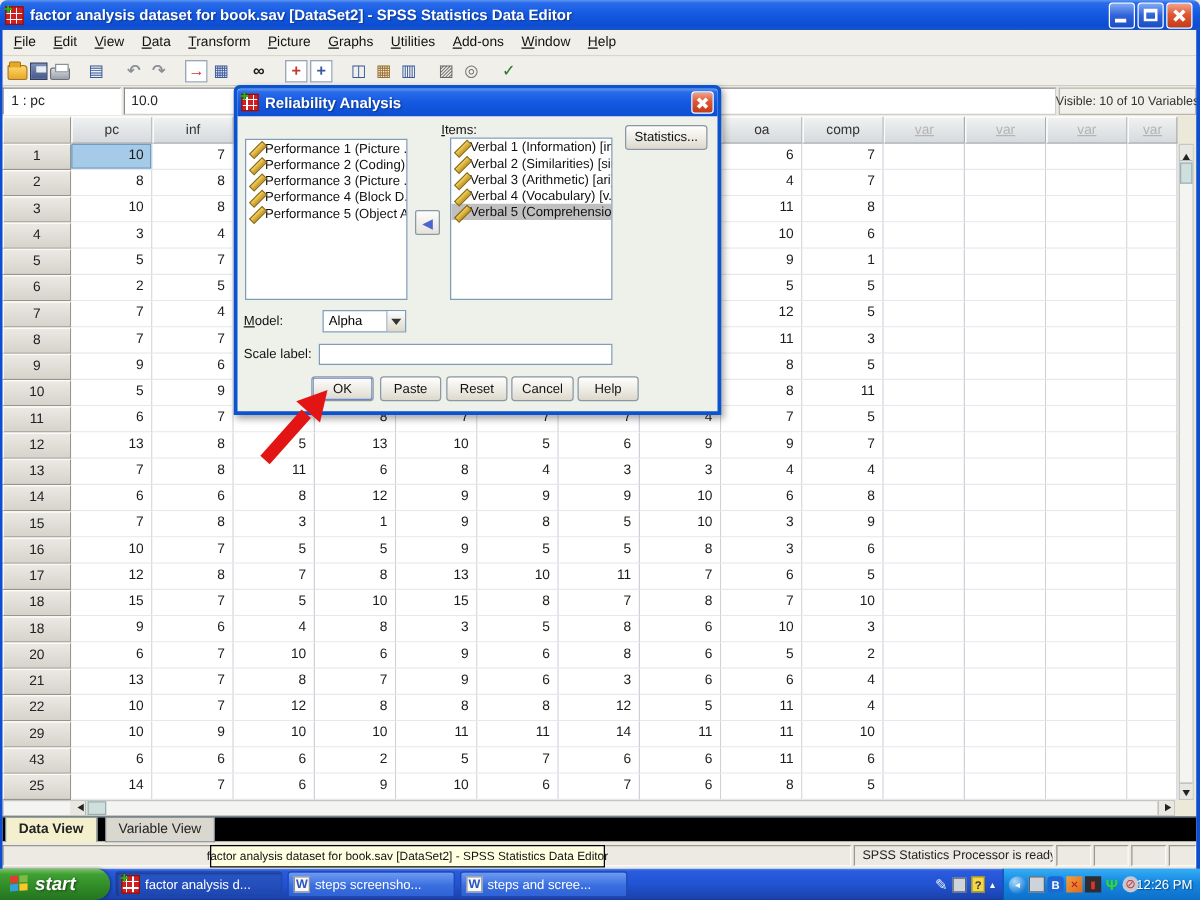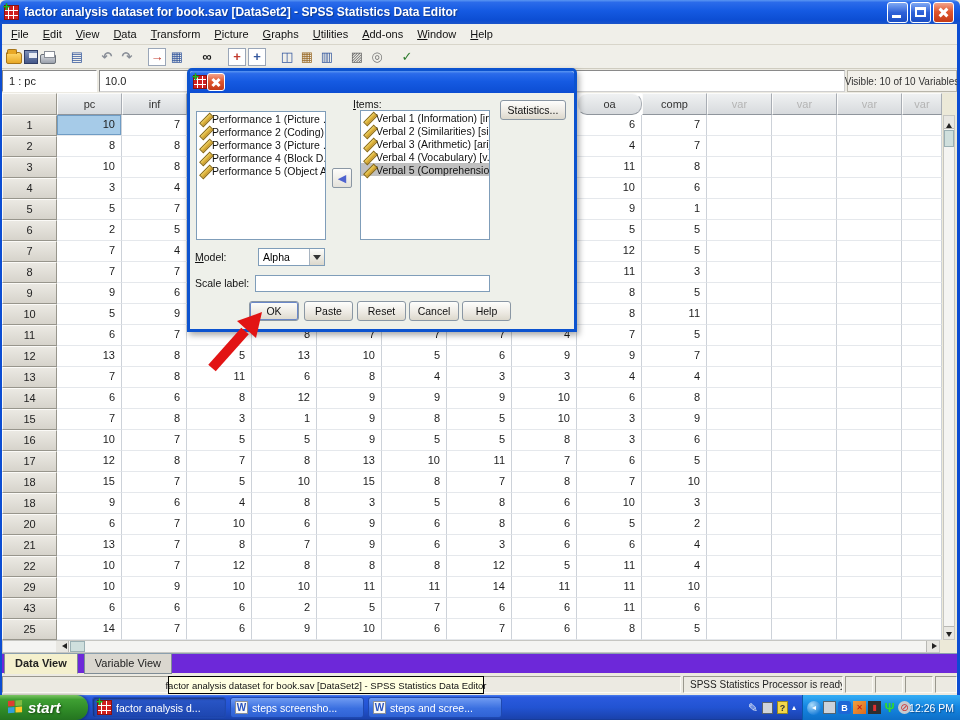--- a/index.html
+++ b/index.html
@@ -55,21 +55,21 @@
   .visible-box{position:absolute;left:845px;top:1px;width:110px;height:22px;background:#f2f0ea;
     border:1px solid #b8b5aa;font-size:10px;color:#333;display:flex;align-items:center;justify-content:center;white-space:nowrap;}
 
   
   .grid{position:absolute;left:2px;top:93px;width:938px;background:#fff;}
   .grow{display:flex;height:21px;}
   .grow.hdr{height:22px;}
   .gc{flex:none;font-size:11px;line-height:19px;overflow:hidden;white-space:nowrap;}
   .gc.colhdr{background:linear-gradient(180deg,#eff1f2,#d7dadd);border:1px solid;border-color:#fbfbfa #a8adb4 #8f959c #fbfbfa;
     text-align:center;color:#333;line-height:20px;}
-  .gc.colhdr.varh{color:#b4b4b4;}
+  .gc.colhdr.varh{color:#b4b4b4;text-decoration:underline;}
   .gc.rowhdr{background:linear-gradient(180deg,#ebe9e3,#d6d3cb);border:1px solid;border-color:#fbfaf7 #97958c #97958c #fbfaf7;
     text-align:center;color:#222;}
   .gc.cell{border-right:1px solid #cdd2d9;border-bottom:1px solid #e5e8ec;text-align:right;padding-right:6px;color:#1c1c1c;background:#fff;}
   .gc.cell.sel{background:#a6cbe8;box-shadow:inset 0 0 0 1px #6f9cc4;}
   .gc.corner{background:linear-gradient(180deg,#ebe9e3,#d6d3cb);border:1px solid;border-color:#fbfaf7 #97958c #97958c #fbfaf7;}
 
   
   .vscroll{position:absolute;left:943px;top:115px;width:12px;height:525px;background:#f4f4f2;border:1px solid #c6c6c2;}
   .vscroll .up{position:absolute;top:0;left:0;width:10px;height:13px;background:#e8e7e2;border-bottom:1px solid #b8b8b4;}
   .vscroll .up::before{content:"";position:absolute;left:2px;top:4px;border:3px solid transparent;border-bottom:5px solid #222;}
@@ -77,21 +77,21 @@
   .vscroll .dn::before{content:"";position:absolute;left:2px;top:5px;border:3px solid transparent;border-top:5px solid #222;}
   .vthumb{position:absolute;left:0;top:14px;width:10px;height:17px;background:#cfdfdd;border:1px solid #9ab0b4;}
   .hscroll{position:absolute;left:2px;top:640px;width:938px;height:13px;background:#f4f4f2;border:1px solid #c6c6c2;}
   .hscroll .lf{position:absolute;left:53px;top:0;width:13px;height:11px;background:#e8e7e2;border-right:1px solid #b8b8b4;}
   .hscroll .lf::before{content:"";position:absolute;left:3px;top:2px;border:3px solid transparent;border-right:5px solid #222;}
   .hscroll .rt{position:absolute;right:0;top:0;width:13px;height:11px;background:#e8e7e2;border-left:1px solid #b8b8b4;}
   .hscroll .rt::before{content:"";position:absolute;left:5px;top:2px;border:3px solid transparent;border-left:5px solid #222;}
   .hthumb{position:absolute;left:67px;top:0;width:15px;height:11px;background:#cfdfdd;border:1px solid #9ab0b4;}
 
   
-  .tabstrip{position:absolute;left:2px;top:653px;width:955px;height:20px;background:#6d28d9;border-top:1px solid #8ba0ae;}
+  .tabstrip{position:absolute;left:2px;top:653px;width:955px;height:20px;background:#000000;border-top:1px solid #8ba0ae;}
   .tab{position:absolute;top:0;height:20px;font-size:11px;padding:3px 10px 0 10px;border:1px solid #7e8c96;border-top:none;background:#dad7cf;color:#222;}
   .tab.active{background:#f4f0cd;font-weight:bold;border-bottom-color:#f4f0cd;}
 
   
   .statusbar{position:absolute;left:2px;top:674px;width:955px;height:21px;background:#eceae2;}
   .sp{position:absolute;top:2px;height:17px;border:1px solid;border-color:#9a988e #fbfaf6 #fbfaf6 #9a988e;font-size:10px;color:#222;}
   .sp.msg{display:flex;align-items:center;padding-left:6px;white-space:nowrap;overflow:hidden;}
   .tooltip{position:absolute;left:168px;top:676px;width:316px;height:18px;background:#ffffe1;border:1px solid #000;
     font-size:9.5px;color:#111;display:flex;align-items:center;justify-content:center;white-space:nowrap;z-index:40;}
 
@@ -274,21 +274,21 @@
       <div class="grow hdr">
         <div class="gc corner" style="width: 55px;"></div>
         <div class="gc colhdr" style="width: 65px;">pc</div>
         <div class="gc colhdr" style="width: 65px;">inf</div>
         <div class="gc colhdr" style="width: 65px;"></div>
         <div class="gc colhdr" style="width: 65px;"></div>
         <div class="gc colhdr" style="width: 65px;"></div>
         <div class="gc colhdr" style="width: 65px;"></div>
         <div class="gc colhdr" style="width: 65px;"></div>
         <div class="gc colhdr" style="width: 65px;"></div>
-        <div class="gc colhdr" style="width: 65px; border-radius: 10px;">oa</div>
+        <div class="gc colhdr" style="width: 65px;">oa</div>
         <div class="gc colhdr" style="width: 65px;">comp</div>
         <div class="gc colhdr varh" style="width: 65px;">var</div>
         <div class="gc colhdr varh" style="width: 65px;">var</div>
         <div class="gc colhdr varh" style="width: 65px;">var</div>
         <div class="gc colhdr varh" style="width: 40px;">var</div>
       </div>
       <div class="grow">
         <div class="gc rowhdr" style="width: 55px;">1</div>
         <div class="gc cell sel" style="width: 65px;">10</div>
         <div class="gc cell" style="width: 65px;">7</div>
@@ -738,20 +738,21 @@
     <div class="sp" style="left:873px;width:28px;"></div>
     <div class="sp" style="left:903px;width:28px;"></div>
     <div class="sp" style="left:933px;width:22px;"></div>
   </div>
 
   <div class="tooltip">factor analysis dataset for book.sav [DataSet2] - SPSS Statistics Data Editor</div>
 
   <div class="dialog">
     <div class="dlg-title">
       <span class="spss-ico" style="width:14px;height:14px;"></span>
+      <span class="t">Reliability Analysis</span>
       <span class="dlg-close">
           <span class="g g-x1" style="background:#fff;position:absolute;"></span>
           <span class="g g-x2" style="background:#fff;position:absolute;"></span>
         </span>
     </div>
 
     <div class="listbox lb-left">
         <div class="litem">
           <span class="ruler-icon"></span>
           <span>Performance 1 (Picture ...</span>

